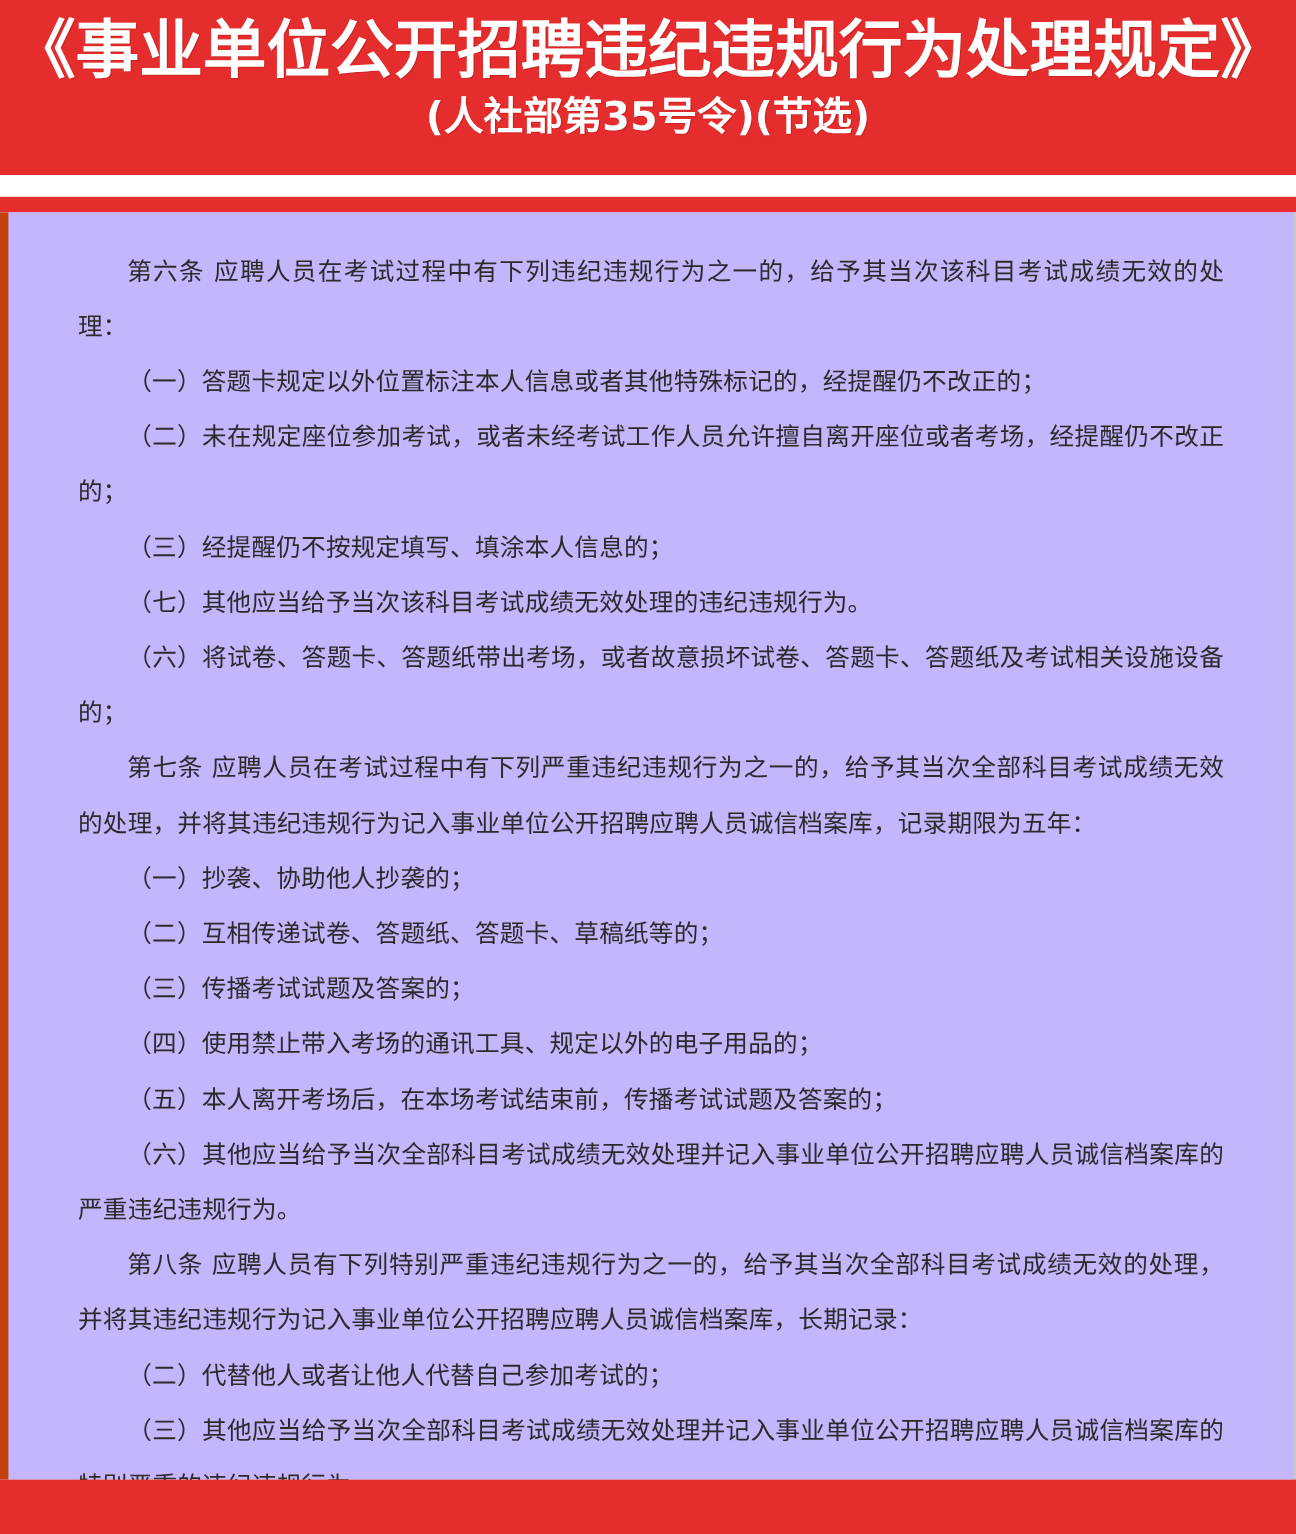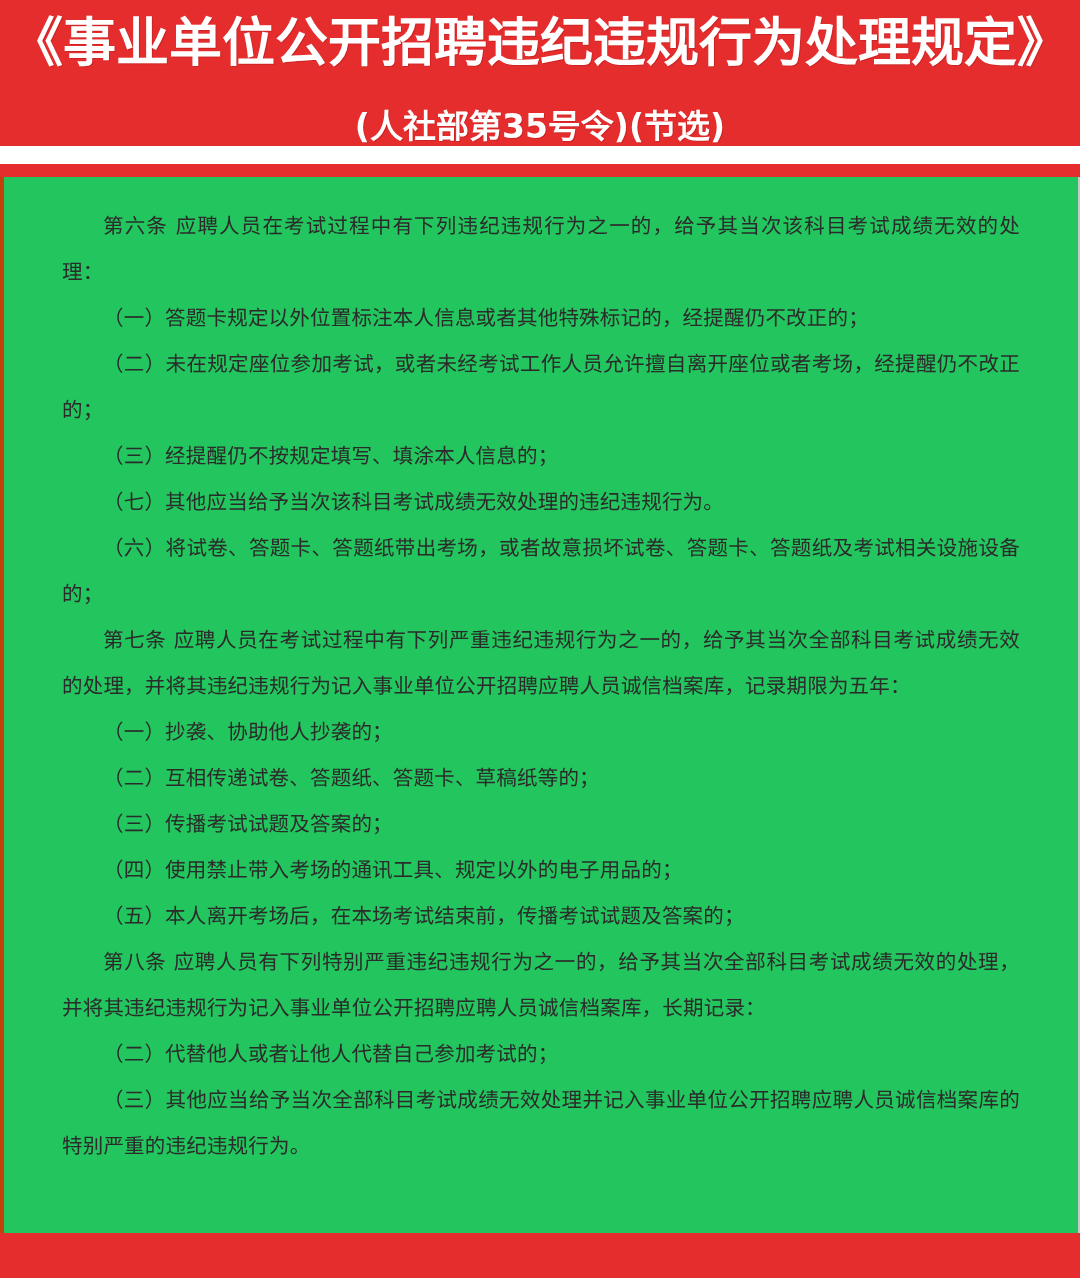--- a/index.html
+++ b/index.html
@@ -26,41 +26,41 @@
     position: absolute;
     top: 0;
     left: 0;
     width: 1080px;
     height: 146px;
     background: #e62d2d;
     box-sizing: border-box;
     display: flex;
     flex-direction: column;
     align-items: center;
-    justify-content: space-between;
+    justify-content: flex-start;
     padding-top: 14px;
   }
   .main-title {
     color: #ffffff;
     font-family: "DejaVu Sans", "Liberation Sans", sans-serif;
     font-weight: 700;
     font-size: 53px;
     line-height: 1.1;
     letter-spacing: 0px;
     white-space: nowrap;
     text-align: center;
     text-shadow: 1px 1px 0 rgba(120,0,0,0.22);
   }
   .sub-title {
     color: #ffffff;
     font-family: "DejaVu Sans", "Liberation Sans", sans-serif;
     font-weight: 700;
     font-size: 33px;
     line-height: 1.15;
-    margin-top: 24px;
+    margin-top: 6px;
     white-space: nowrap;
     text-align: center;
     text-shadow: 1px 1px 0 rgba(120,0,0,0.22);
   }
 
   
   .gap-white {
     position: absolute;
     top: 146px;
     left: 0;
@@ -79,22 +79,22 @@
     background: #e62d2d;
   }
 
   
   .content-panel {
     position: absolute;
     top: 177px;
     left: 0;
     width: 1080px;
     height: 1056px;
-    background: #22c55e;
-    border-left: 4px solid #c2410c;
+    background: #c4b5fd;
+    border-left: 7px solid #c2410c;
     border-right: 2px solid #c9c9c9;
     box-sizing: border-box;
   }
   .content-inner {
     padding: 26px 58px 0 58px;
     box-sizing: border-box;
   }
 
   
   .para {
@@ -146,20 +146,21 @@
       <p class="para para-item">（三）经提醒仍不按规定填写、填涂本人信息的；</p>
       <p class="para para-item">（七）其他应当给予当次该科目考试成绩无效处理的违纪违规行为。</p>
       <p class="para para-item">（六）将试卷、答题卡、答题纸带出考场，或者故意损坏试卷、答题卡、答题纸及考试相关设施设备的；</p>
 
       <p class="para para-article">第七条 应聘人员在考试过程中有下列严重违纪违规行为之一的，给予其当次全部科目考试成绩无效的处理，并将其违纪违规行为记入事业单位公开招聘应聘人员诚信档案库，记录期限为五年：</p>
       <p class="para para-item">（一）抄袭、协助他人抄袭的；</p>
       <p class="para para-item">（二）互相传递试卷、答题纸、答题卡、草稿纸等的；</p>
       <p class="para para-item">（三）传播考试试题及答案的；</p>
       <p class="para para-item">（四）使用禁止带入考场的通讯工具、规定以外的电子用品的；</p>
       <p class="para para-item">（五）本人离开考场后，在本场考试结束前，传播考试试题及答案的；</p>
+      <p class="para para-item">（六）其他应当给予当次全部科目考试成绩无效处理并记入事业单位公开招聘应聘人员诚信档案库的严重违纪违规行为。</p>
 
       <p class="para para-article">第八条 应聘人员有下列特别严重违纪违规行为之一的，给予其当次全部科目考试成绩无效的处理，并将其违纪违规行为记入事业单位公开招聘应聘人员诚信档案库，长期记录：</p>
       <p class="para para-item">（二）代替他人或者让他人代替自己参加考试的；</p>
       <p class="para para-item">（三）其他应当给予当次全部科目考试成绩无效处理并记入事业单位公开招聘应聘人员诚信档案库的特别严重的违纪违规行为。</p>
 
     </div>
   </div>
 
   <div class="footer-band"></div>
 

